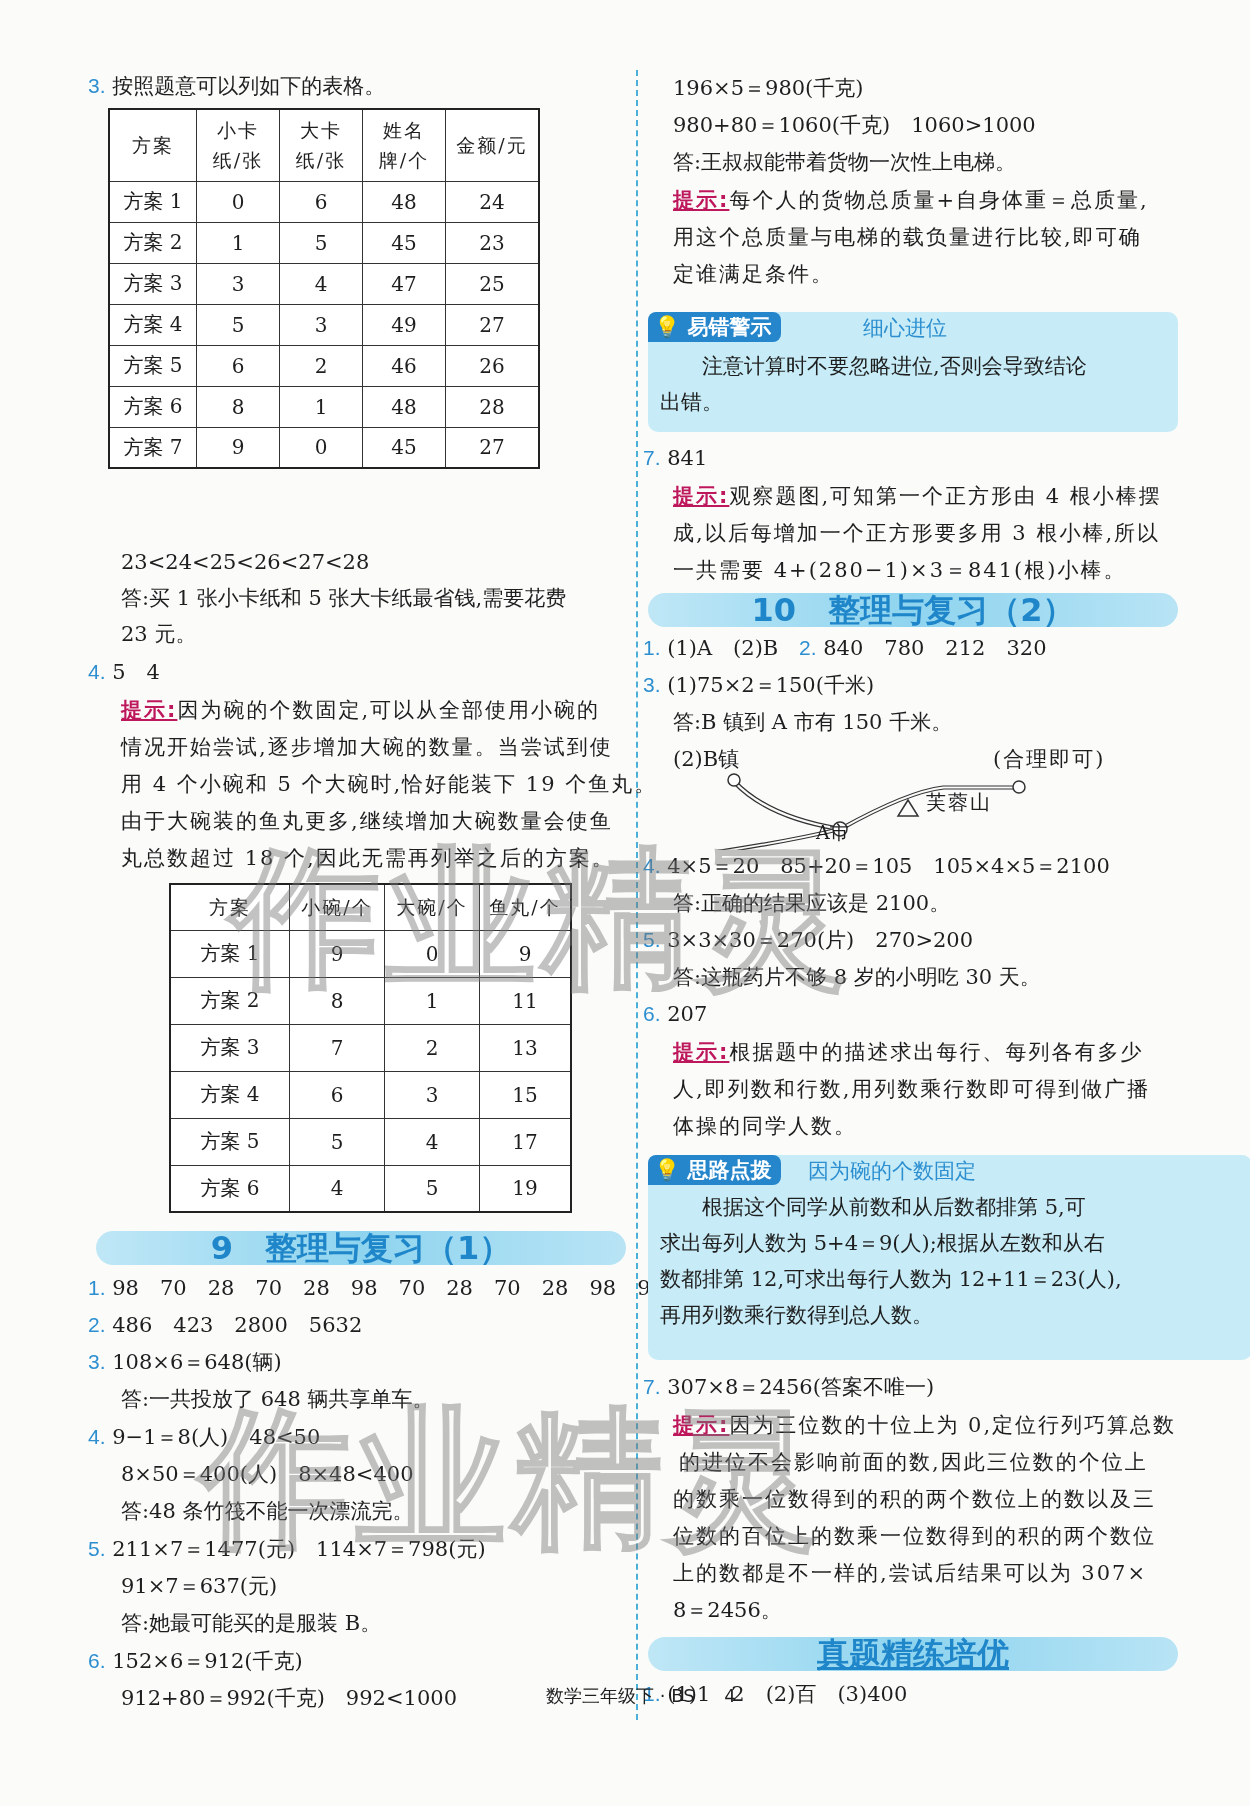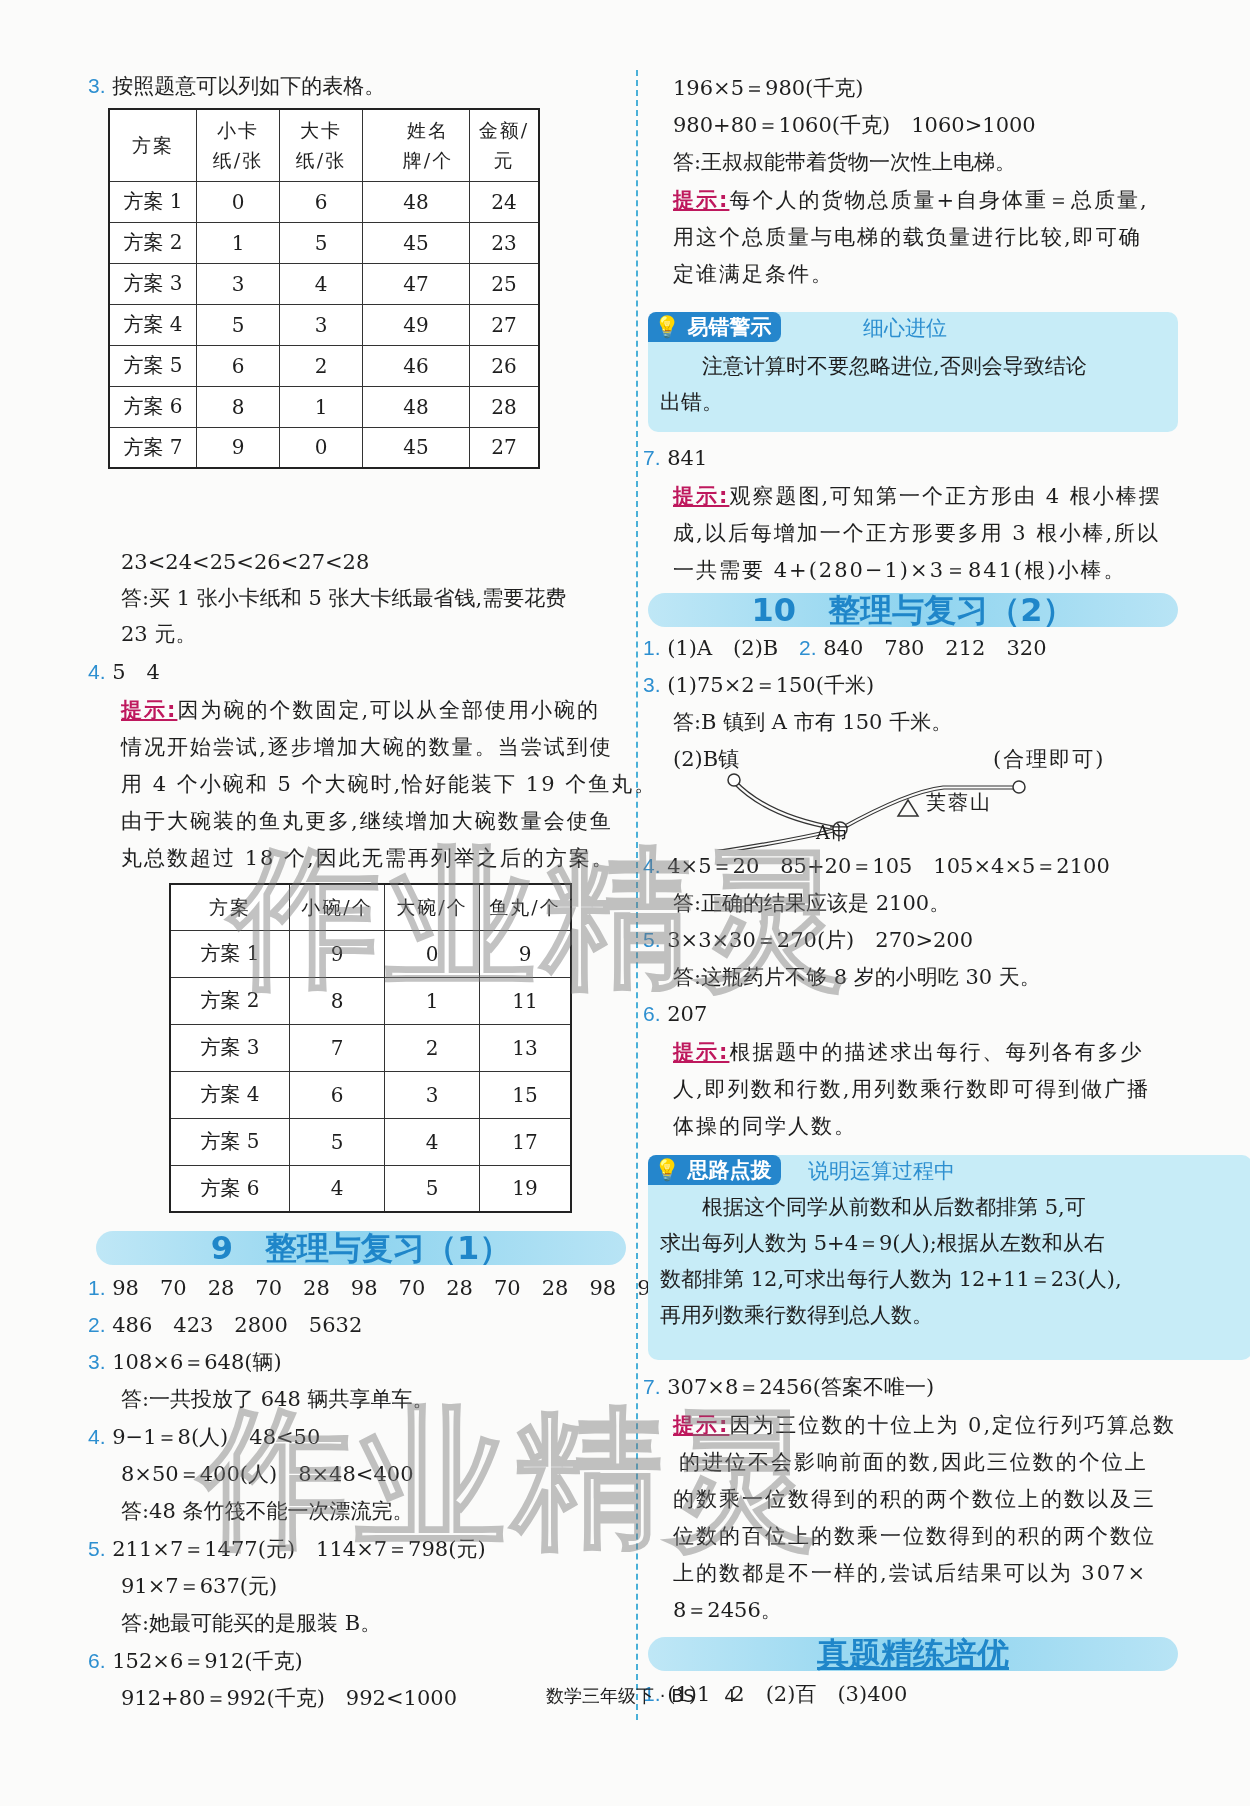--- a/index.html
+++ b/index.html
@@ -56,21 +56,21 @@
     <span class="num">3.</span>
     <span>按照题意可以列如下的表格。</span>
   </div>
 
   <table class="grid" style="top:108px;left:15px;width:432px;">
     <tbody>
         <tr style="height:72px;">
       <td class="hdr" style="width:86px;"><span>方案</span></td>
       <td class="hdr" style="width:82px;"><span>小卡</span><br><span>纸/张</span></td>
       <td class="hdr" style="width:82px;"><span>大卡</span><br><span>纸/张</span></td>
-      <td class="hdr" style="width:82px;padding-left:24px;"><span>姓名</span><br><span>牌/个</span></td>
+      <td class="hdr" style="width:82px;"><span>姓名</span><br><span>牌/个</span></td>
       <td class="hdr"><span>金额/元</span></td>
     </tr>
     <tr style="height:41px;">
       <td>方案 1</td>
           <td>0</td>
           <td>6</td>
           <td>48</td>
           <td>24</td>
     </tr>
     <tr style="height:41px;">
@@ -304,21 +304,21 @@
     <span class="tip">提示:</span><span>根据题中的描述求出每行、每列各有多少</span>
   </div>
   <div class="line hint" style="top:1075px;left:25px;">人,即列数和行数,用列数乘行数即可得到做广播</div>
   <div class="line hint" style="top:1112px;left:25px;">体操的同学人数。</div>
 
   <div class="callout" style="top:1155px;left:0;width:604px;height:205px;">
     <div class="callout-tag">
       <span>💡</span>
       <span>思路点拨</span>
     </div>
-    <div class="callout-title" style="left:160px;">说明运算过程中</div>
+    <div class="callout-title" style="left:160px;">因为碗的个数固定</div>
     <div class="callout-body" style="left:12px;top:34px;width:515px;">
       <div style="padding-left:42px;">根据这个同学从前数和从后数都排第 5,可</div>
       <div>求出每列人数为 5+4＝9(人);根据从左数和从右</div>
       <div>数都排第 12,可求出每行人数为 12+11＝23(人),</div>
       <div>再用列数乘行数得到总人数。</div>
     </div>
   </div>
 
   <div class="line" style="top:1373px;left:-5px;">
     <span class="num">7.</span>

